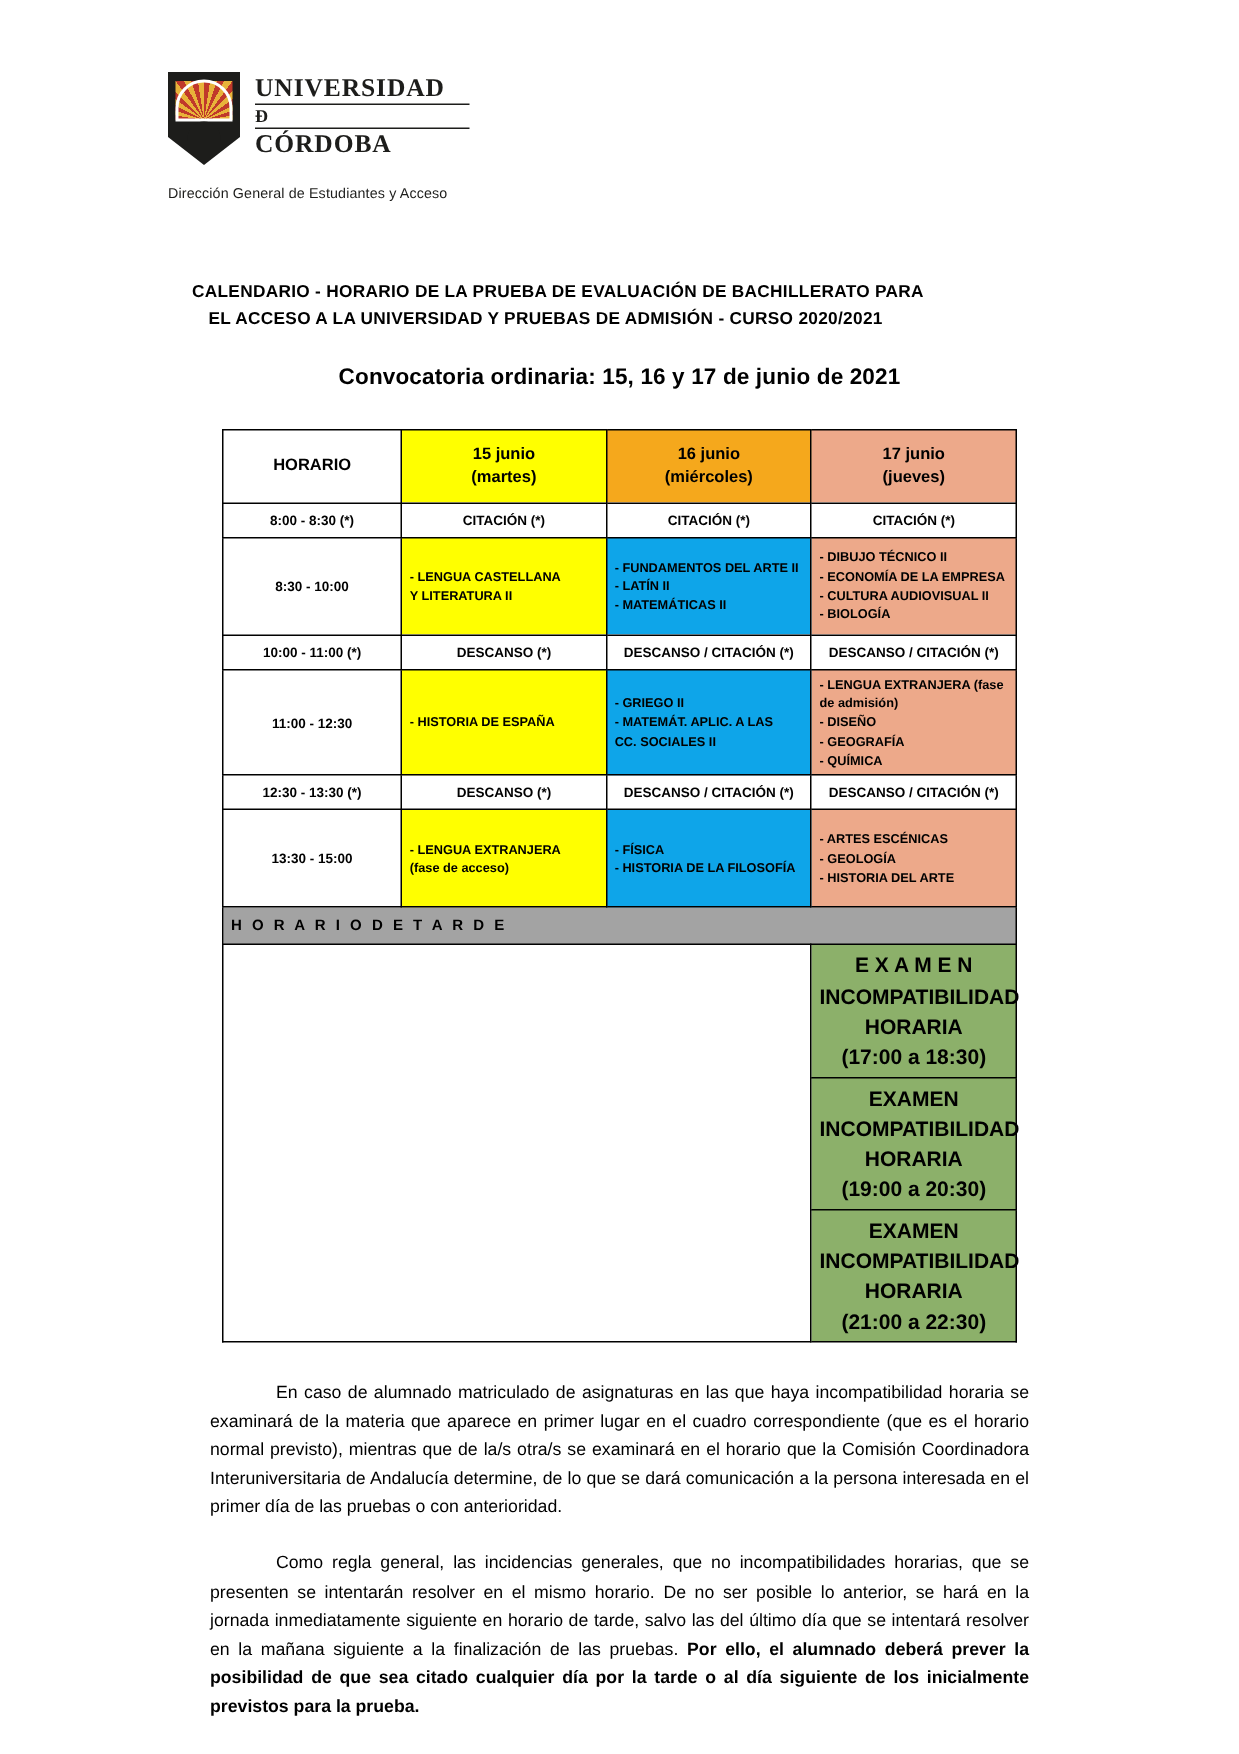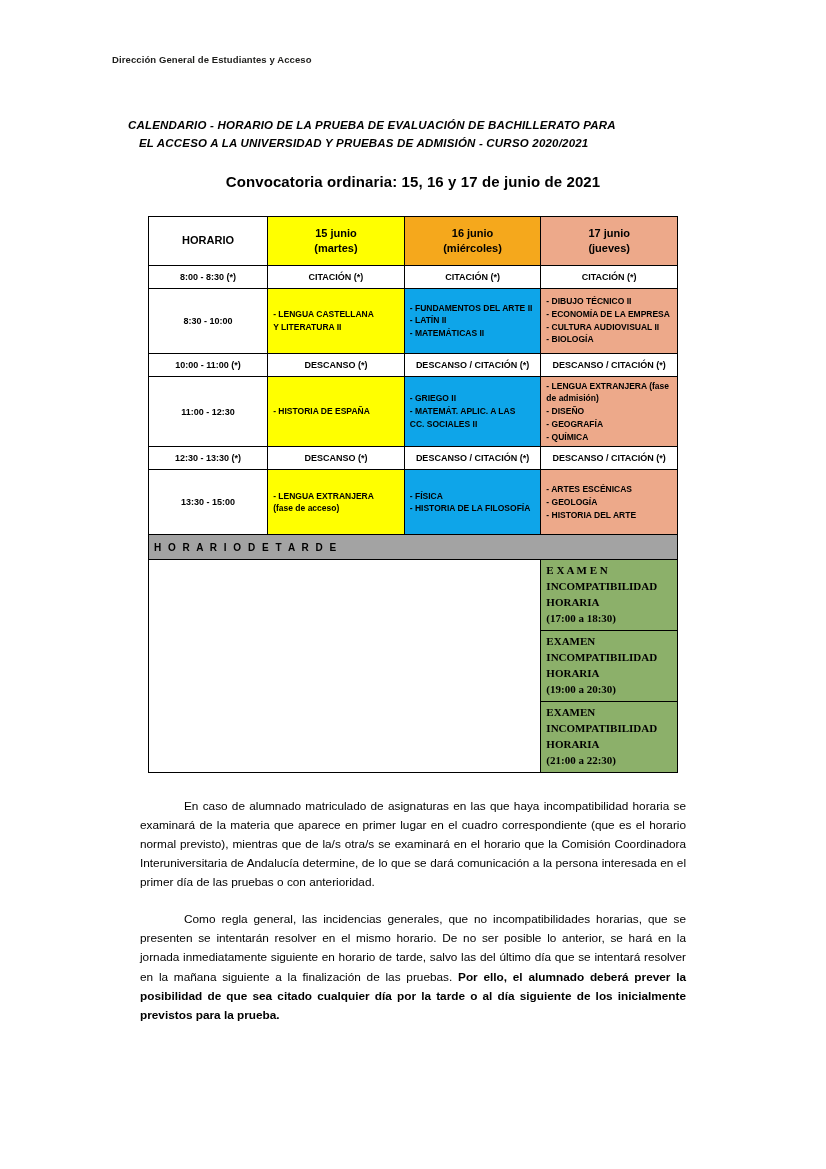--- a/index.html
+++ b/index.html
@@ -87,35 +87,33 @@
     width: 143px;
     margin-top: 1px;
     margin-bottom: 1px;
   }
   .dept {
     font-size: 9.5px;
     color: #1d1d1b;
     margin-top: 14px;
     margin-left: 0px;
     letter-spacing: .1px;
-    font-weight: bold;
   }
 
   
   .title-block {
     margin-top: 52px;
     padding: 0 58px 0 58px;
   }
   .title-line {
     font-size: 11.5px;
     font-weight: bold;
     text-align: justify;
     letter-spacing: .2px;
     line-height: 1.55;
-    font-style: italic;
   }
   .title-line.last { text-align: left; margin-left: 11px; }
   .subtitle {
     margin-top: 20px;
     font-size: 15px;
     font-weight: bold;
     text-align: center;
     letter-spacing: .1px;
   }
 
@@ -179,45 +177,59 @@
   .tarde {
     background: #a3a3a3;
     font-weight: bold;
     font-size: 10px;
     letter-spacing: 2px;
     height: 18px;
   }
   .empty-big { background: #ffffff; }
   .exam {
     background: #8cb06a;
-    text-align: left;
-    font-weight: bold;
-    font-size: 11px;
+    text-align: center;
+    font-weight: bold;
+    font-size: 14px;
     line-height: 1.45;
     height: 38px;
-    font-family: Liberation Serif, serif;
   }
 
   
   .body-text {
     margin-top: 24px;
     padding: 0 70px 0 70px;
     font-size: 11.8px;
     line-height: 1.62;
     text-align: justify;
   }
   .body-text p { margin: 0 0 18px 0; text-indent: 44px; }
   .body-text b { font-weight: bold; }
 </style>
 </head>
 <body>
 
 <div class="page">
 
   <div class="header">
+    <div class="logo-row">
+      <div class="logo-mark">
+        <div class="shield"></div>
+        <div class="sunburst"></div>
+        <div class="arch"></div>
+        <div class="dome"></div>
+      </div>
+      <div class="logo-text">
+        <div class="l1">UNIVERSIDAD</div>
+        <div class="logo-rule"></div>
+        <div class="l2">Ð</div>
+        <div class="logo-rule"></div>
+        <div class="l3">CÓRDOBA</div>
+      </div>
+    </div>
     <div class="dept">Dirección General de Estudiantes y Acceso</div>
   </div>
 
   <div class="title-block">
     <div class="title-line">CALENDARIO - HORARIO  DE LA PRUEBA  DE  EVALUACIÓN  DE  BACHILLERATO  PARA</div>
     <div class="title-line last">EL  ACCESO  A LA  UNIVERSIDAD  Y  PRUEBAS  DE  ADMISIÓN - CURSO 2020/2021</div>
     <div class="subtitle">Convocatoria ordinaria: 15, 16 y 17 de junio de 2021</div>
   </div>
 
   <div class="table-wrap">

